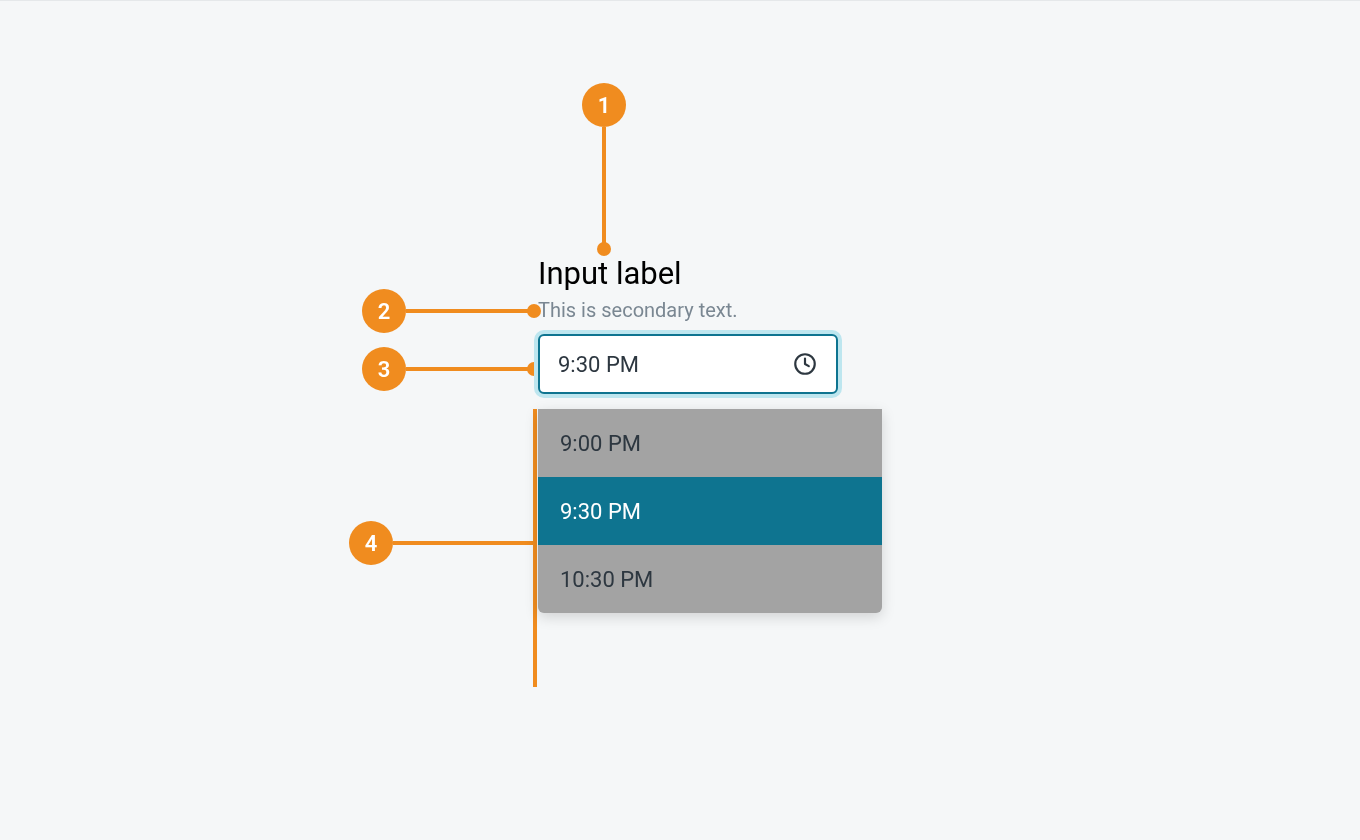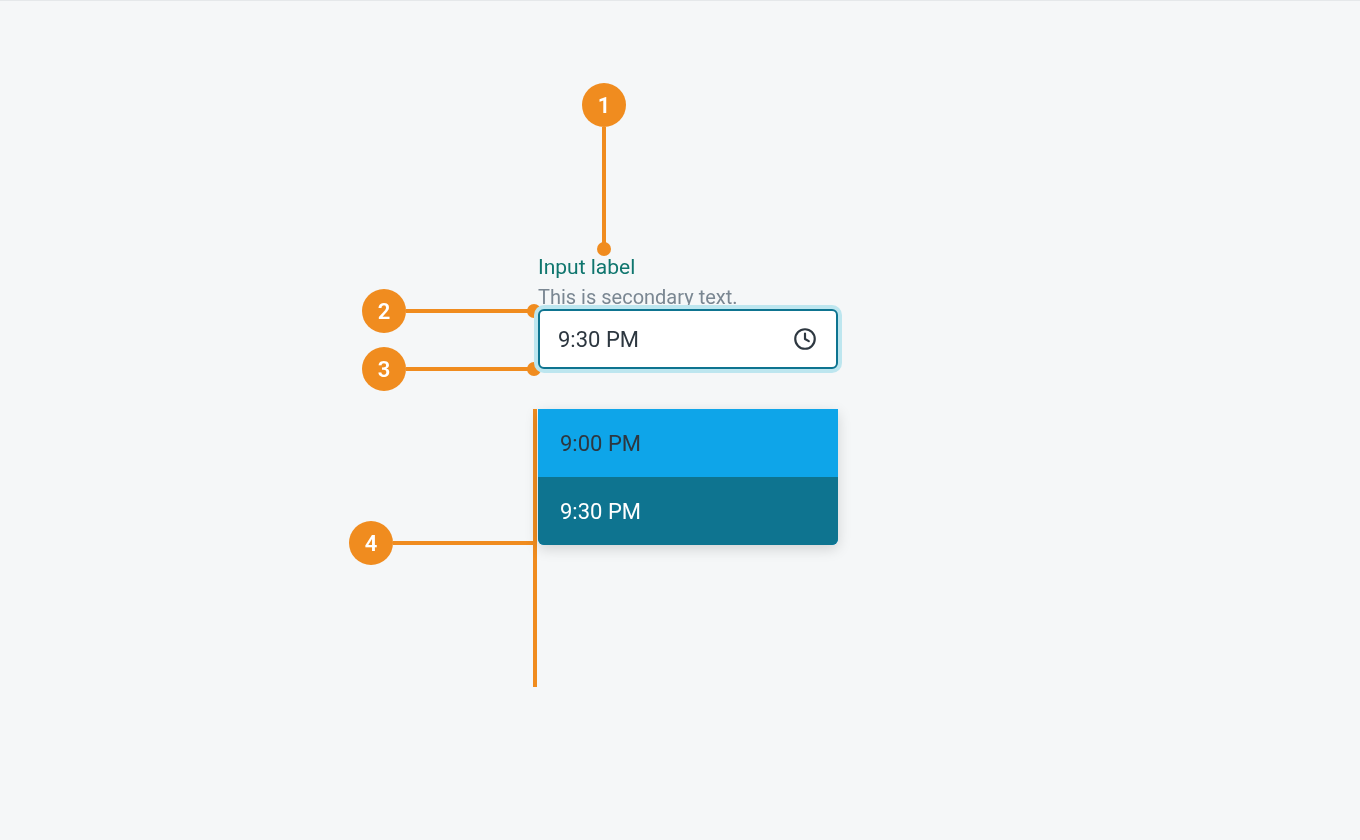--- a/index.html
+++ b/index.html
@@ -70,28 +70,29 @@
   .leader-4v { left: 533px; top: 408px; height: 278px; }
 
   
   .field {
     position: absolute;
     left: 538px;
     top: 254px;
     width: 300px;
   }
   .field-label {
-    font-size: 21px;
-    color: #0f766e;
+    font-size: 31px;
+    color: #000000;
     font-weight: 400;
     margin-bottom: 6px;
   }
   .field-help {
     font-size: 20px;
     color: #7a8792;
+    margin-bottom: 12px;
   }
   .input-wrap {
     position: relative;
     width: 300px;
     height: 60px;
     background: #ffffff;
     border: 2px solid #0e7490;
     border-radius: 6px;
     box-shadow: 0 0 0 4px #bde6ef;
     display: flex;
@@ -107,22 +108,22 @@
     width: 26px;
     height: 26px;
     color: #2d3740;
   }
   .clock-icon svg { display: block; }
 
   .menu {
     position: absolute;
     left: 538px;
     top: 408px;
-    width: 300px;
-    background: #0ea5e9;
+    width: 344px;
+    background: #a3a3a3;
     border-radius: 0 0 6px 6px;
     box-shadow: 0 4px 14px rgba(0,0,0,0.15);
     overflow: hidden;
   }
   .menu-item {
     height: 68px;
     display: flex;
     align-items: center;
     padding: 0 22px;
     font-size: 22px;
@@ -177,15 +178,18 @@
     </div>
   </div>
 
   <div class="menu">
     <div class="menu-item">
       <span>9:00 PM</span>
     </div>
     <div class="menu-item selected">
       <span>9:30 PM</span>
     </div>
+    <div class="menu-item">
+      <span>10:30 PM</span>
+    </div>
   </div>
 
 </div>
 
 </body></html>

